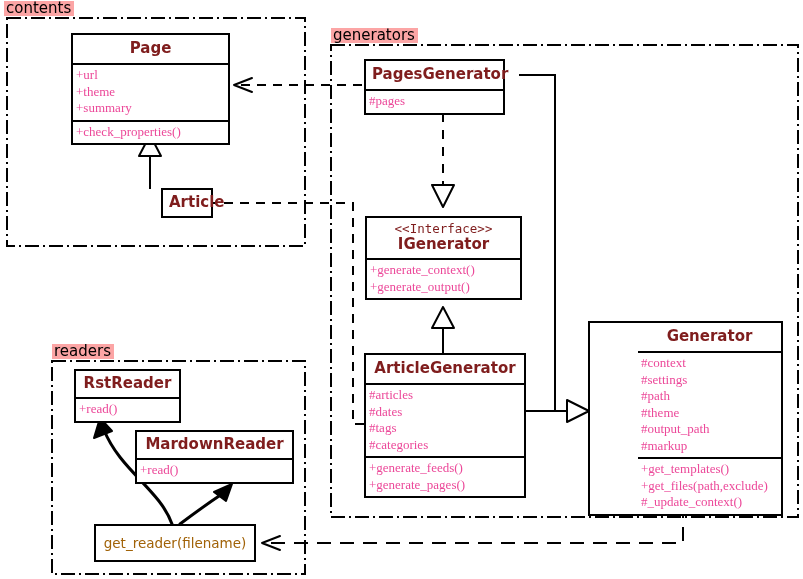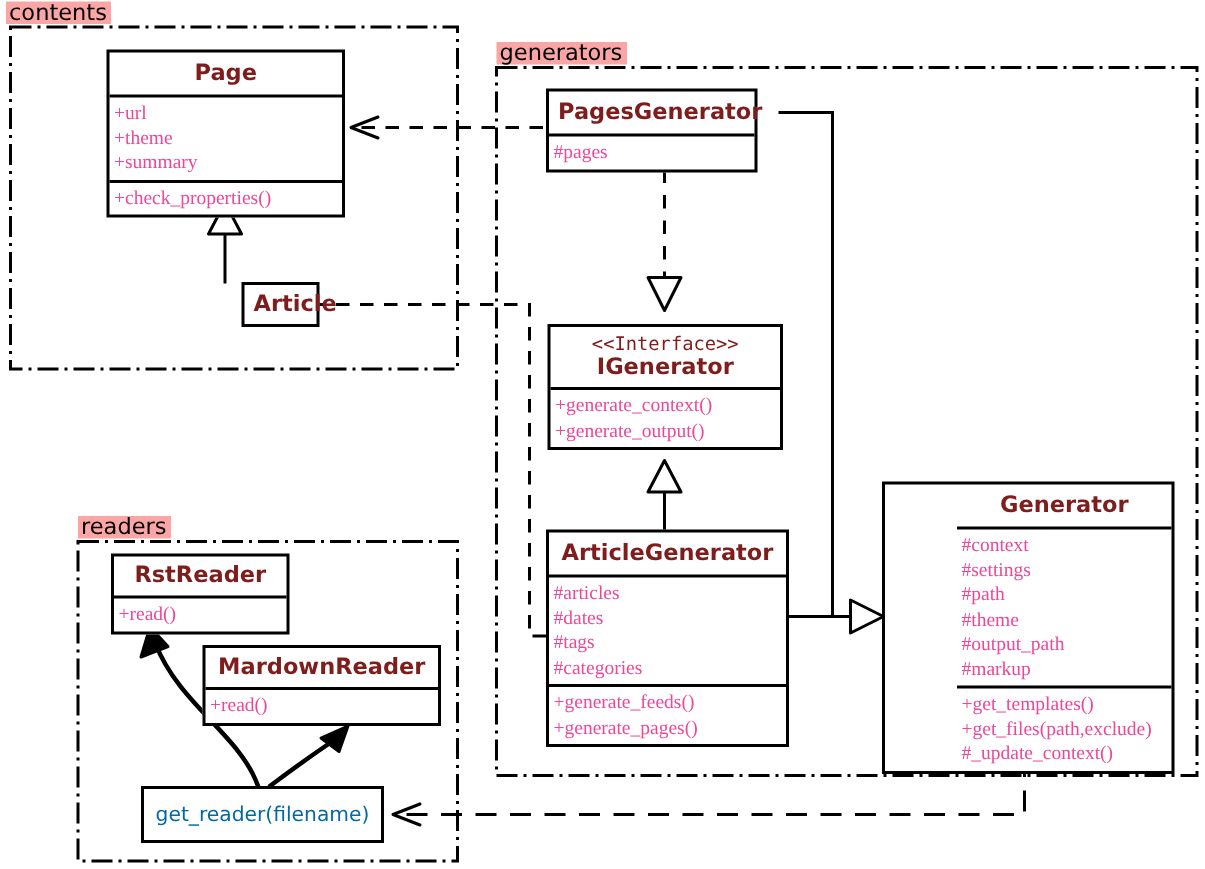--- a/index.html
+++ b/index.html
@@ -67,21 +67,21 @@
     position: absolute;
     box-sizing: border-box;
     border: 2px solid #000;
     background: #ffffff;
     z-index: 5;
     display: flex;
     align-items: center;
     justify-content: center;
     font-family: "DejaVu Sans", sans-serif;
     font-size: 13.5px;
-    color: #0369a1;
+    color: #a16207;
   }
 
   
   .pkg-label {
     position: absolute;
     font-family: "DejaVu Sans", sans-serif;
     font-size: 15px;
     color: #000;
     background: #fca5a5;
     z-index: 4;
@@ -213,21 +213,21 @@
       <span class="uml-row">#output_path</span>
       <span class="uml-row">#markup</span>
     </div>
     <div class="uml-compartment">
       <span class="uml-row">+get_templates()</span>
       <span class="uml-row">+get_files(path,exclude)</span>
       <span class="uml-row">#_update_context()</span>
     </div>
   </div>
 
-  <div class="uml-class" style="left:74px; top:369px; width:119px;">
+  <div class="uml-class" style="left:74px; top:369px; width:107px;">
     <div class="uml-name" style="padding:5px 6px 6px 6px;">RstReader</div>
     <div class="uml-compartment">
       <span class="uml-row">+read()</span>
     </div>
   </div>
 
   <div class="uml-class" style="left:135px; top:430px; width:159px;">
     <div class="uml-name" style="padding:5px 6px 6px 6px;">MardownReader</div>
     <div class="uml-compartment">
       <span class="uml-row">+read()</span>

